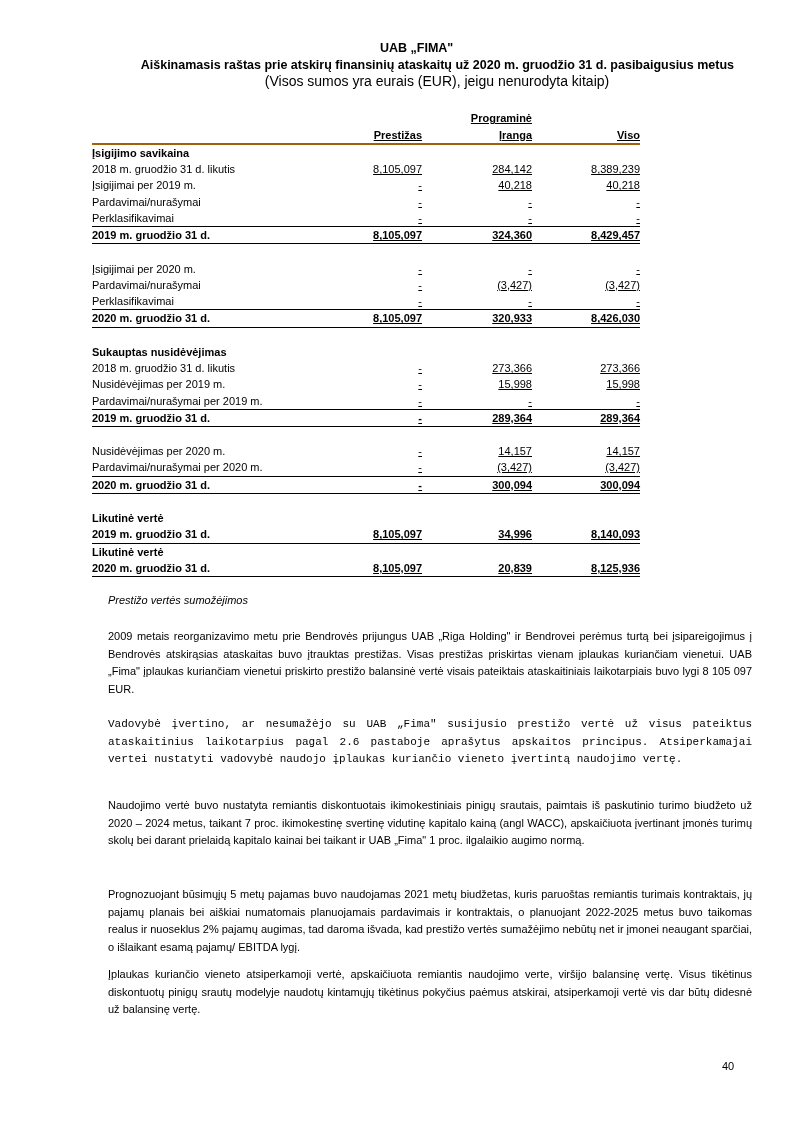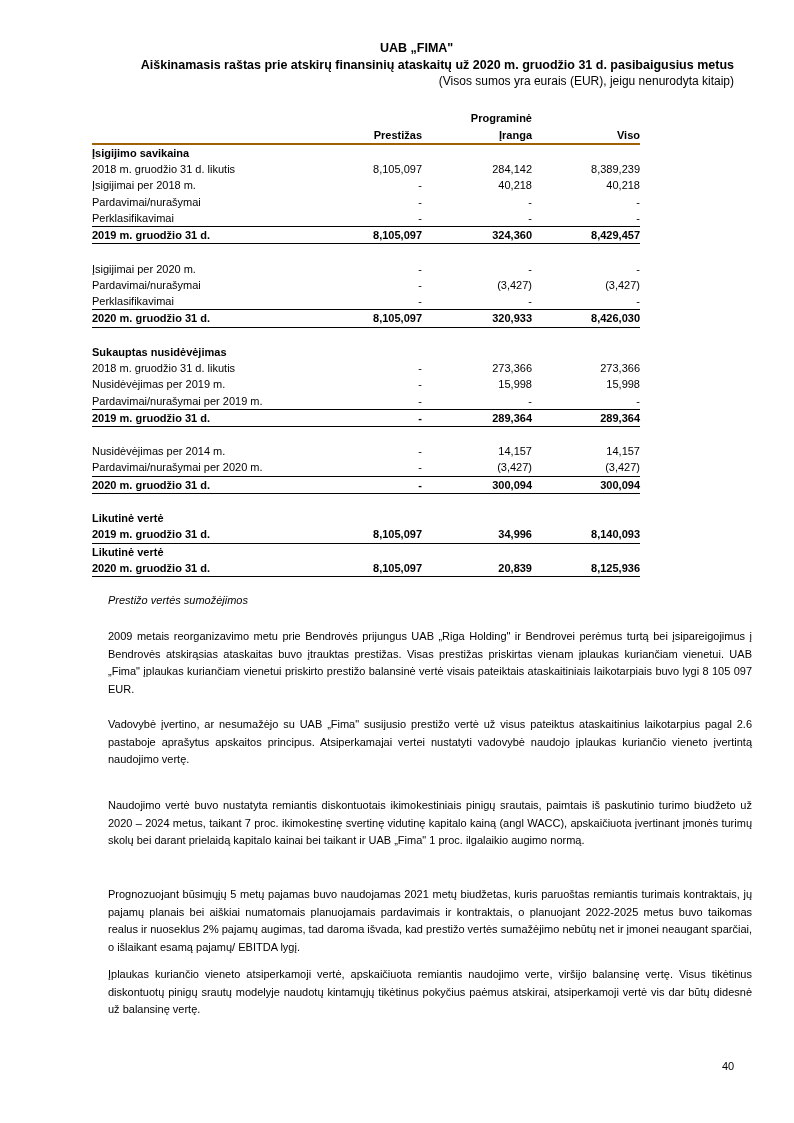--- a/index.html
+++ b/index.html
@@ -1,26 +1,26 @@
 <!DOCTYPE html>
 <html><head>
 <meta charset="utf-8">
 <style>
   html, body { margin: 0; padding: 0; background: #ffffff; }
   body { width: 794px; height: 1123px; position: relative; overflow: hidden;
          font-family: "Liberation Sans", "DejaVu Sans", sans-serif; color: #000; }
   .header { position: absolute; top: 40px; left: 80px; width: 654px; text-align: center; }
   .h-company { font-size: 12.5px; font-weight: bold; line-height: 16px; margin-left: 300px; text-align: left; }
   .h-title { font-size: 12.5px; font-weight: bold; line-height: 18px; text-align: right; }
-  .h-sub { font-size: 12px; line-height: 15px; margin-left: 60px; text-align: right; }
+  .h-sub { font-size: 14px; line-height: 15px; margin-left: 60px; text-align: center; }
 
   table.fin { position: absolute; top: 110px; left: 92px; width: 548px; border-collapse: collapse;
               font-size: 11px; }
   table.fin td { padding: 0; height: 16.3px; line-height: 16px; white-space: nowrap; }
-  table.fin td.num { text-align: right; }
+  table.fin td.num { text-align: right; text-decoration: underline; }
   table.fin td.c1 { width: 230px; }
   table.fin td.c2 { width: 100px; }
   table.fin td.c3 { width: 110px; }
   table.fin td.c4 { width: 108px; }
   tr.hdr td { font-weight: bold; vertical-align: bottom; }
   tr.hdr-bottom td { border-bottom: 2px solid #a16207; }
   tr.section td { font-weight: bold; }
   tr.total td { font-weight: bold; border-top: 1px solid #000; border-bottom: 1px solid #000; }
   tr.total-bottom td { font-weight: bold; border-bottom: 1px solid #000; }
   tr.spacer td { height: 16px; }
@@ -56,21 +56,21 @@
   <tr class="section">
         <td colspan="4">Įsigijimo savikaina</td>
       </tr>
   <tr>
     <td>2018 m. gruodžio 31 d. likutis</td>
     <td class="num">8,105,097</td>
     <td class="num">284,142</td>
     <td class="num">8,389,239</td>
   </tr>
   <tr>
-    <td>Įsigijimai per 2018 m.</td>
+    <td>Įsigijimai per 2019 m.</td>
     <td class="num">-</td>
     <td class="num">40,218</td>
     <td class="num">40,218</td>
   </tr>
   <tr>
     <td>Pardavimai/nurašymai</td>
     <td class="num">-</td>
     <td class="num">-</td>
     <td class="num">-</td>
   </tr>
@@ -141,21 +141,21 @@
   <tr class="total">
     <td>2019 m. gruodžio 31 d.</td>
     <td class="num">-</td>
     <td class="num">289,364</td>
     <td class="num">289,364</td>
   </tr>
   <tr class="spacer">
         <td colspan="4"></td>
       </tr>
   <tr>
-    <td>Nusidėvėjimas per 2014 m.</td>
+    <td>Nusidėvėjimas per 2020 m.</td>
     <td class="num">-</td>
     <td class="num">14,157</td>
     <td class="num">14,157</td>
   </tr>
   <tr>
     <td>Pardavimai/nurašymai per 2020 m.</td>
     <td class="num">-</td>
     <td class="num">(3,427)</td>
     <td class="num">(3,427)</td>
   </tr>
@@ -185,18 +185,18 @@
     <td>2020 m. gruodžio 31 d.</td>
     <td class="num">8,105,097</td>
     <td class="num">20,839</td>
     <td class="num">8,125,936</td>
   </tr>
 </tbody>
   </table>
 
 <div class="body-text heading-italic" style="top:592px;">Prestižo vertės sumožėjimos</div>
 <div class="body-text" style="top:628px;">2009 metais reorganizavimo metu prie Bendrovės prijungus UAB „Riga Holding" ir Bendrovei perėmus turtą bei įsipareigojimus į Bendrovės atskirąsias ataskaitas buvo įtrauktas prestižas. Visas prestižas priskirtas vienam įplaukas kuriančiam vienetui. UAB „Fima" įplaukas kuriančiam vienetui priskirto prestižo balansinė vertė visais pateiktais ataskaitiniais laikotarpiais buvo lygi 8 105 097 EUR.</div>
-<div class="body-text" style="top:716px;">Vadovybė įvertino, ar nesumažėjo su UAB „Fima" susijusio prestižo vertė už visus pateiktus ataskaitinius laikotarpius pagal 2.6 pastaboje aprašytus apskaitos principus. Atsiperkamajai vertei nustatyti vadovybė naudojo įplaukas kuriančio vieneto įvertintą naudojimo vertę.</div>
+<div class="body-text" style="top:716px;font-family:Liberation Mono, monospace;">Vadovybė įvertino, ar nesumažėjo su UAB „Fima" susijusio prestižo vertė už visus pateiktus ataskaitinius laikotarpius pagal 2.6 pastaboje aprašytus apskaitos principus. Atsiperkamajai vertei nustatyti vadovybė naudojo įplaukas kuriančio vieneto įvertintą naudojimo vertę.</div>
 <div class="body-text" style="top:797px;">Naudojimo vertė buvo nustatyta remiantis diskontuotais ikimokestiniais pinigų srautais, paimtais iš paskutinio turimo biudžeto  už 2020 – 2024 metus, taikant 7 proc. ikimokestinę svertinę vidutinę kapitalo kainą (angl WACC), apskaičiuota įvertinant įmonės turimų skolų bei darant prielaidą kapitalo kainai bei taikant ir UAB „Fima" 1 proc. ilgalaikio augimo normą.</div>
 <div class="body-text" style="top:886px;">Prognozuojant būsimųjų 5 metų pajamas buvo naudojamas 2021 metų biudžetas, kuris paruoštas remiantis turimais kontraktais, jų pajamų planais bei aiškiai numatomais planuojamais pardavimais ir kontraktais, o planuojant 2022-2025 metus buvo taikomas realus ir nuoseklus 2% pajamų augimas, tad daroma išvada, kad prestižo vertės sumažėjimo nebūtų net ir įmonei neaugant sparčiai, o išlaikant esamą pajamų/ EBITDA lygį.</div>
 <div class="body-text" style="top:966px;">Įplaukas kuriančio vieneto atsiperkamoji vertė, apskaičiuota remiantis naudojimo verte, viršijo balansinę vertę. Visus tikėtinus diskontuotų pinigų srautų modelyje naudotų kintamųjų tikėtinus pokyčius paėmus atskirai, atsiperkamoji vertė vis dar būtų didesnė už balansinę vertę.</div>
 
 <div class="page-num">40</div>
 
 </body></html>

